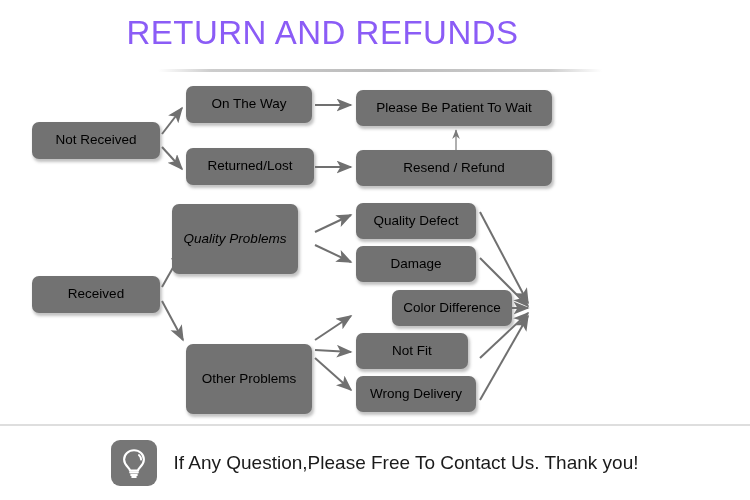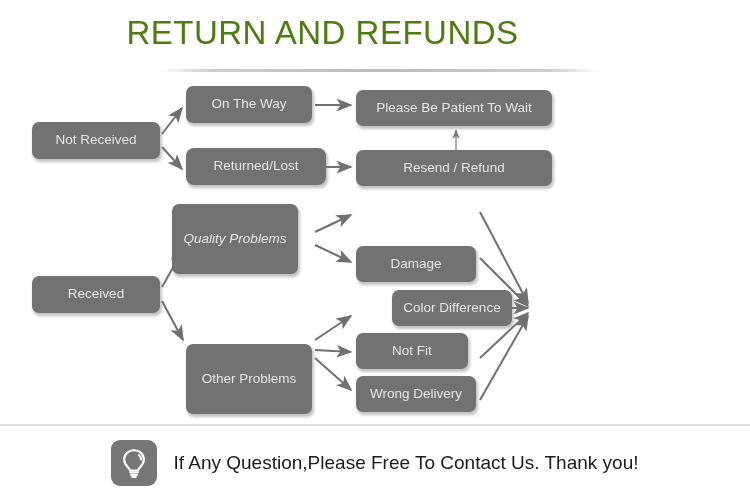--- a/index.html
+++ b/index.html
@@ -22,21 +22,21 @@
   
   #page-title {
     position: absolute;
     left: 0;
     top: 14px;
     width: 645px;
     text-align: center;
     font-size: 33px;
     font-weight: 400;
     letter-spacing: 0.5px;
-    color: #4d7c0f;
+    color: #8b5cf6;
     white-space: nowrap;
   }
   #title-divider {
     position: absolute;
     left: 158px;
     top: 69px;
     width: 444px;
     height: 3px;
     background: linear-gradient(to right,
         rgba(200,200,200,0) 0%,
@@ -59,21 +59,21 @@
     left: 0;
     top: 0;
     width: 750px;
     height: 420px;
   }
 
   .node {
     position: absolute;
     box-sizing: border-box;
     background: #727272;
-    color: #e5e5e5;
+    color: #000000;
     border-radius: 7px;
     display: flex;
     align-items: center;
     justify-content: center;
     text-align: center;
     font-size: 13.5px;
     line-height: 1.2;
     padding: 0 8px;
     box-shadow: 1.5px 2.5px 3px rgba(120,120,120,0.45);
     white-space: nowrap;
@@ -161,26 +161,27 @@
         <path d="M480,400 L528,316"></path>
       </g>
 
       <path d="M456,150 L456,130" stroke="#7a7a7a" stroke-width="1.2" fill="none" marker-end="url(#ah-thin)"></path>
     </svg>
 
     <div class="node" style="left:32px; top:122px; width:128px; height:37px;">Not Received</div>
     <div class="node" style="left:32px; top:276px; width:128px; height:37px;">Received</div>
 
     <div class="node" style="left:186px; top:86px; width:126px; height:37px;">On The Way</div>
-    <div class="node" style="left:186px; top:148px; width:140px; height:37px;border-radius:8px;">Returned/Lost</div>
+    <div class="node" style="left:186px; top:148px; width:128px; height:37px;">Returned/Lost</div>
     <div class="node" style="left:172px; top:204px; width:126px; height:70px;font-style:italic;">Quality Problems</div>
     <div class="node" style="left:186px; top:312px; width:126px; height:70px;margin-top:32px;">Other Problems</div>
 
     <div class="node" style="left:356px; top:150px; width:196px; height:36px;">Resend / Refund</div>
     <div class="node" style="left:356px; top:90px; width:196px; height:36px;">Please Be Patient To Wait</div>
+    <div class="node" style="left:356px; top:203px; width:120px; height:36px;">Quality Defect</div>
     <div class="node" style="left:356px; top:246px; width:120px; height:36px;">Damage</div>
     <div class="node" style="left:356px; top:290px; width:120px; height:36px;margin-left:36px;">Color Difference</div>
     <div class="node" style="left:356px; top:333px; width:112px; height:36px;">Not Fit</div>
     <div class="node" style="left:356px; top:376px; width:120px; height:36px;">Wrong Delivery</div>
 
   </div>
 
   <div id="footer-divider"></div>
   <div id="footer">
     <div id="footer-icon">

